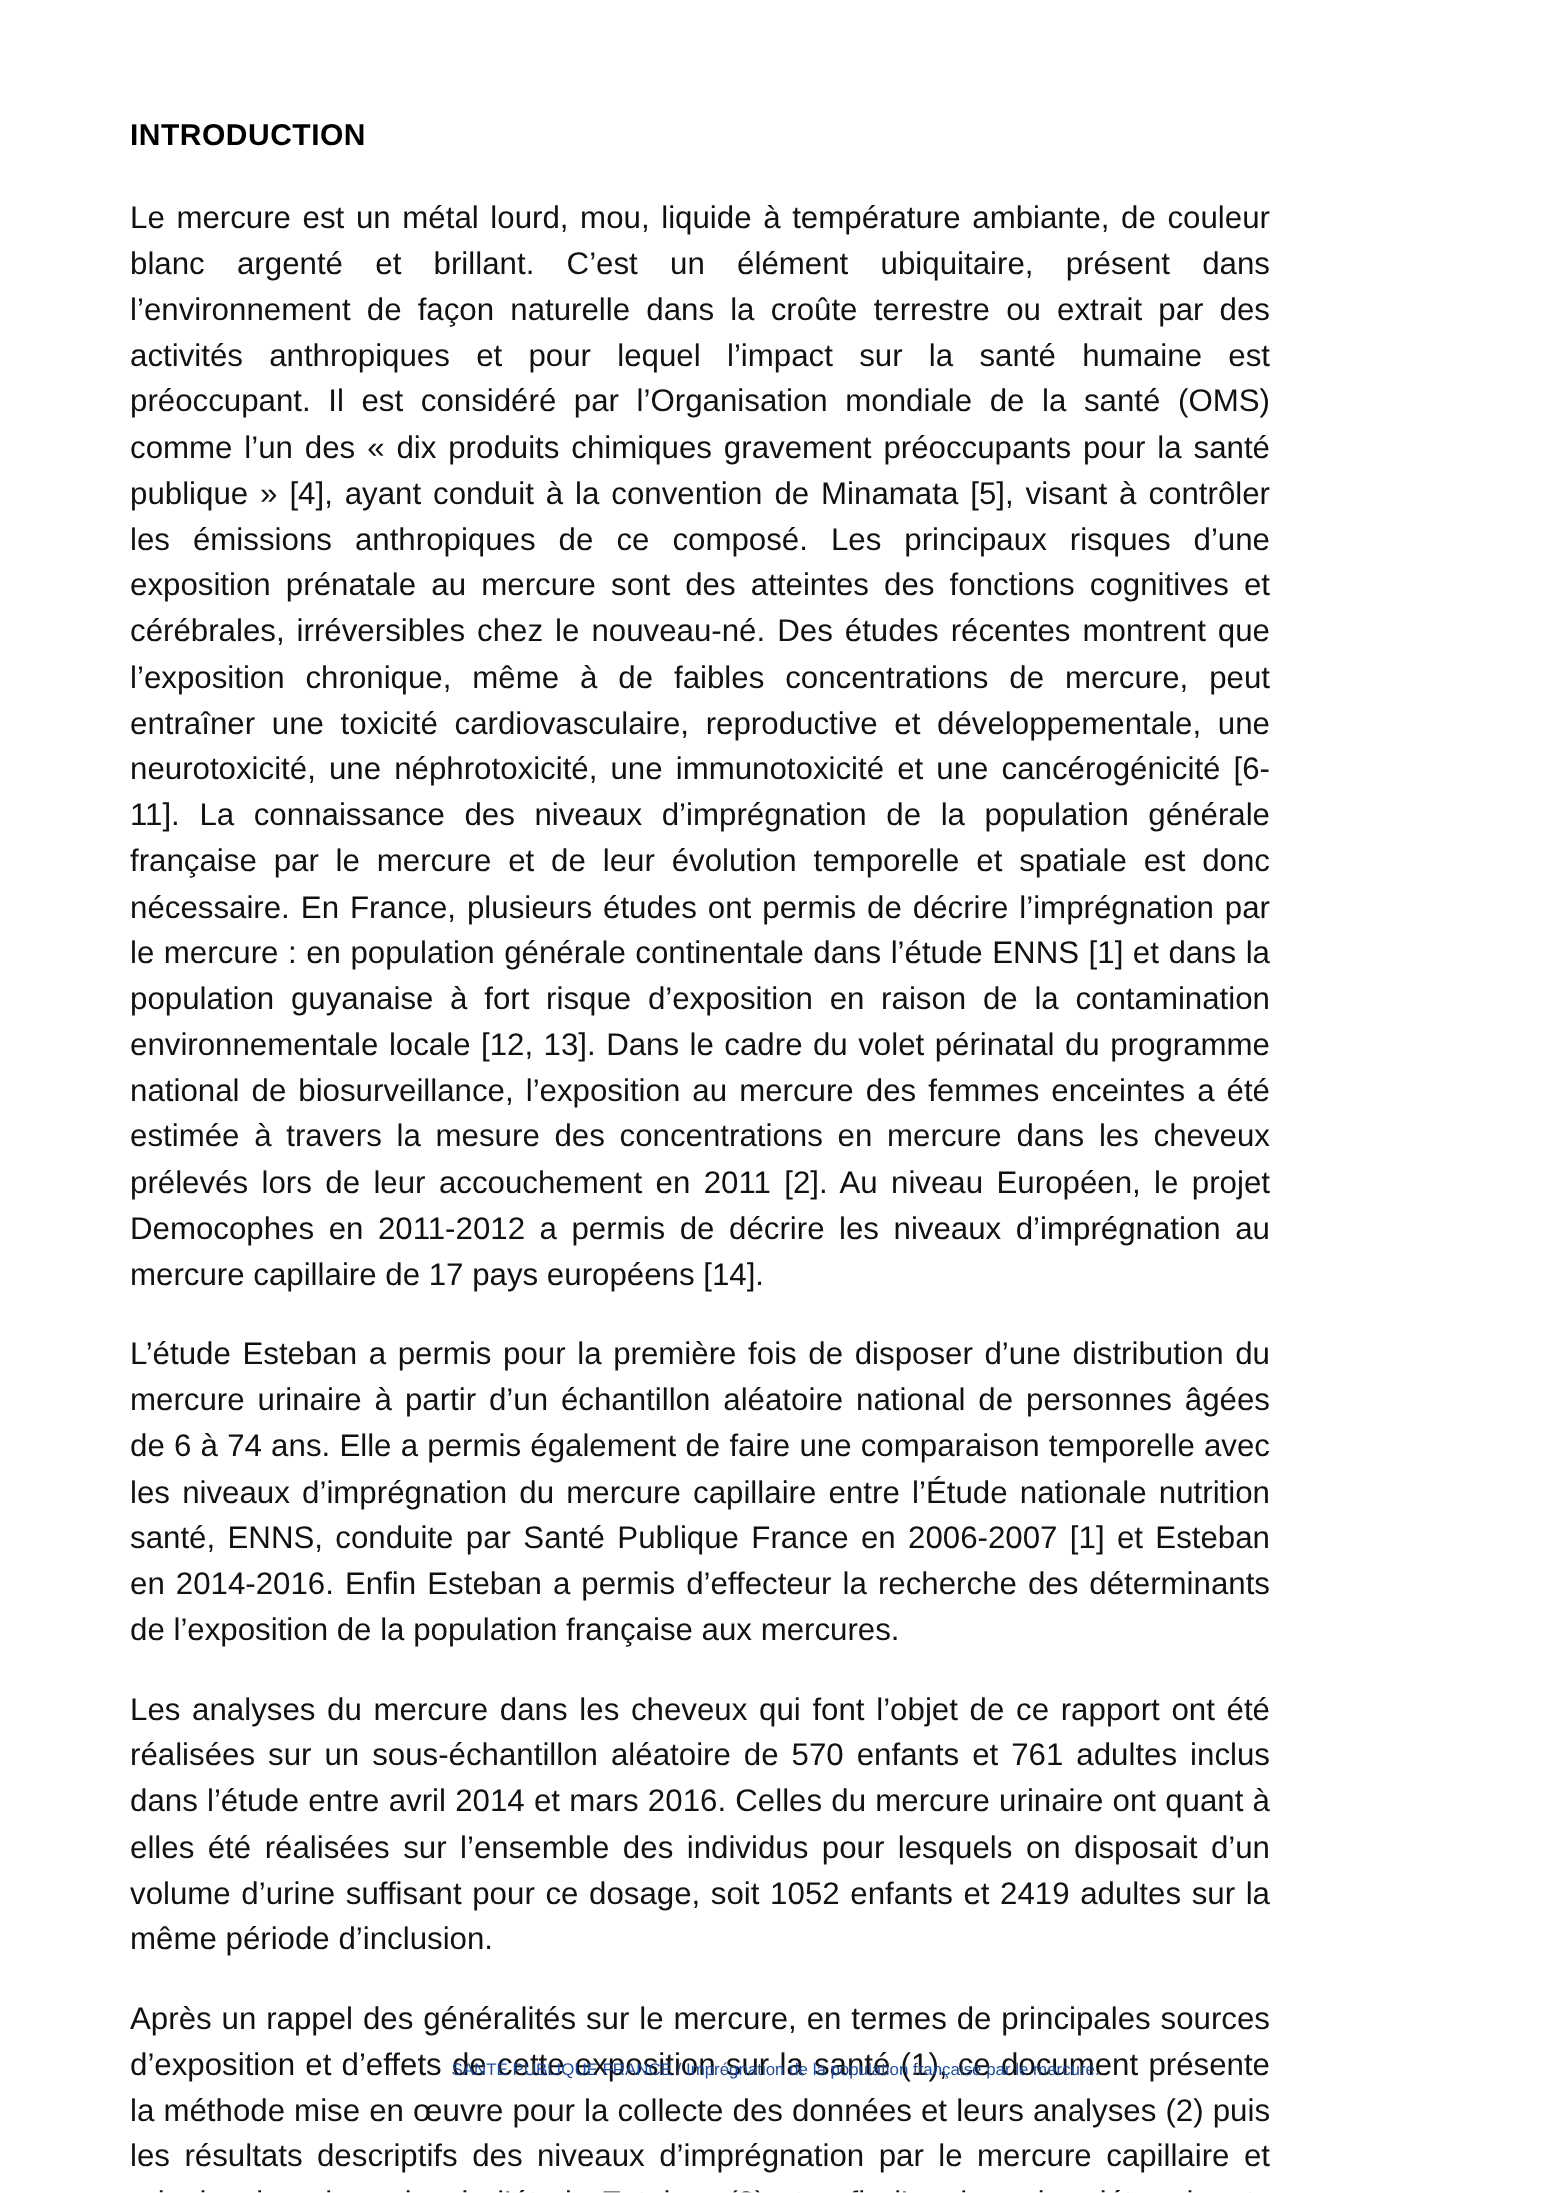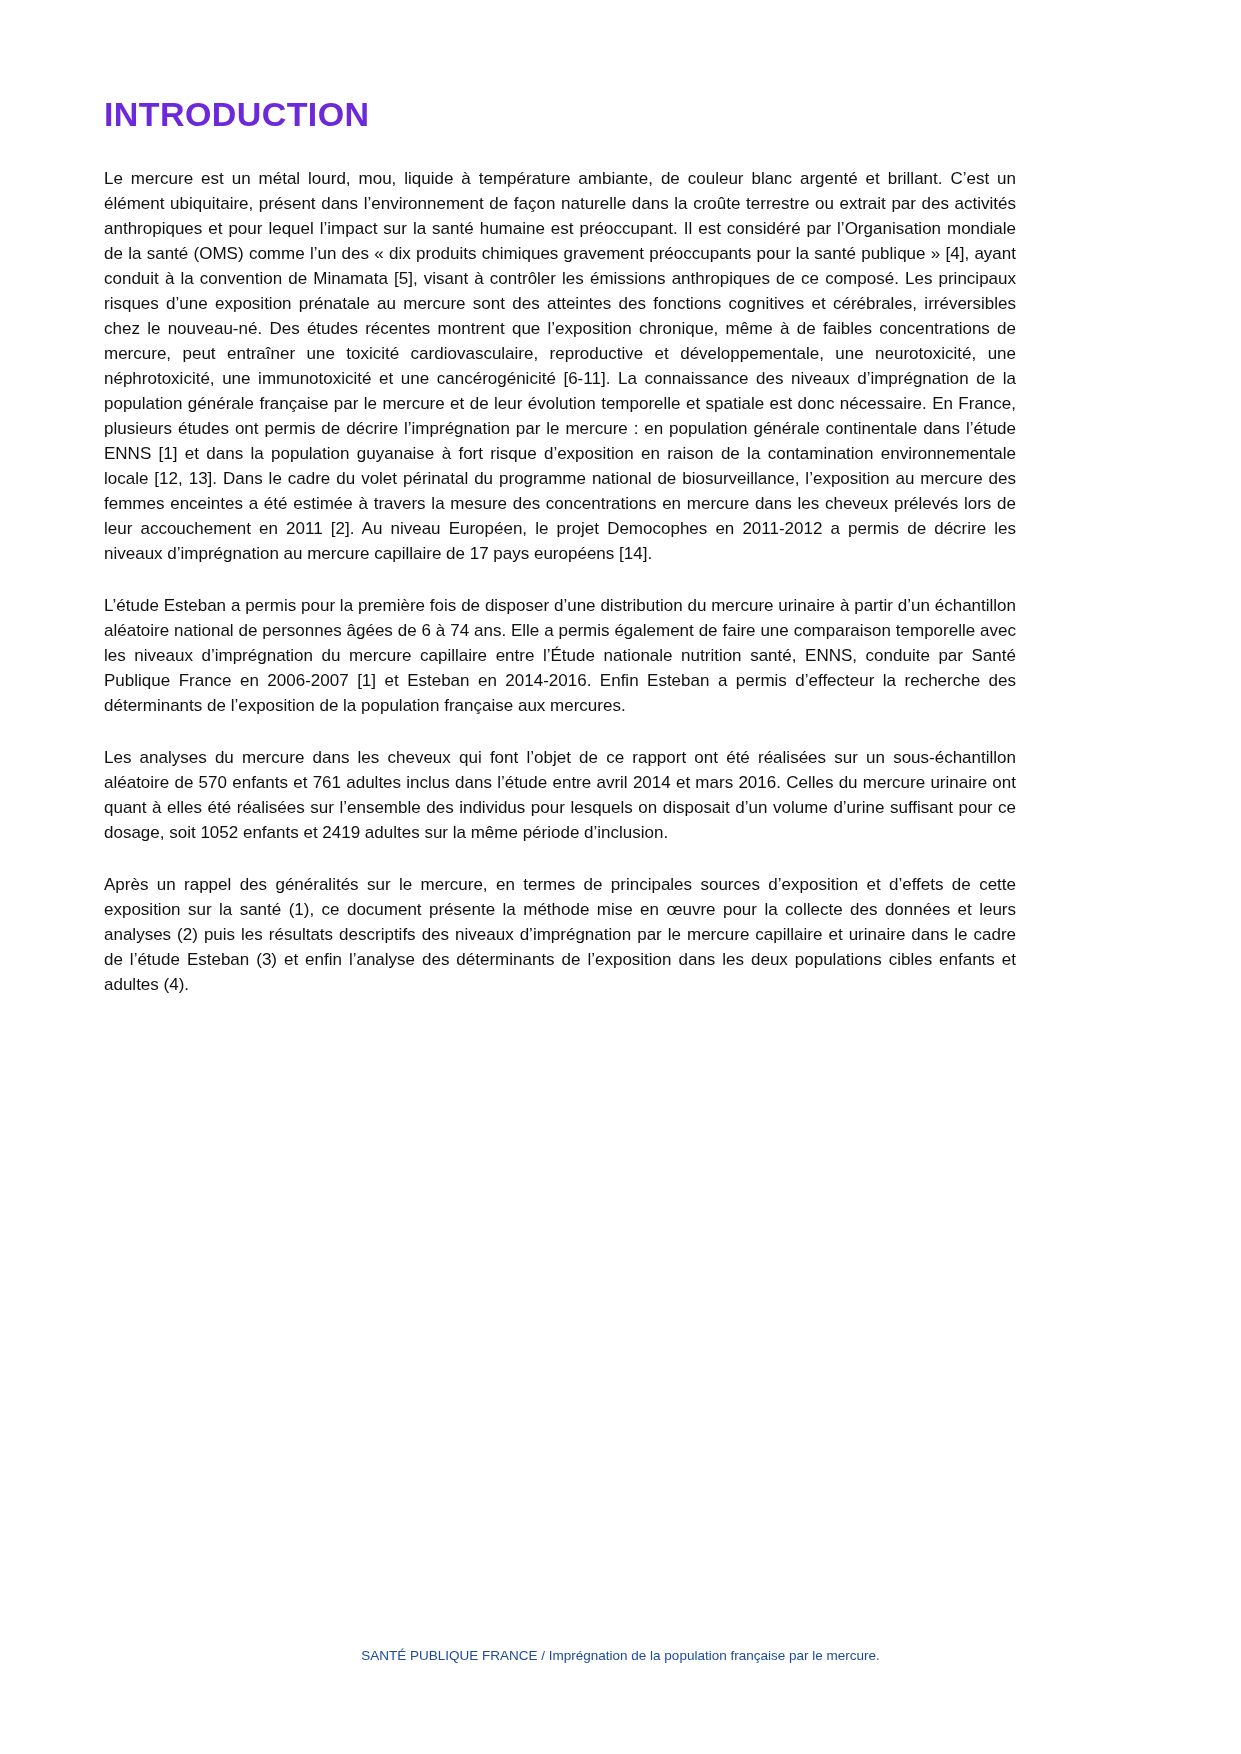--- a/index.html
+++ b/index.html
@@ -20,29 +20,29 @@
     box-sizing: border-box;
     overflow: hidden;
   }
   .content {
     position: absolute;
     left: 104px;
     top: 96px;
     width: 912px;
   }
   .page-title {
-    font-size: 34px;
+    font-size: 24px;
     font-weight: bold;
-    color: #6d28d9;
+    color: #000000;
     letter-spacing: 0.4px;
     margin: 0 0 34px 0;
     line-height: 1.1;
   }
   .para {
-    font-size: 17px;
+    font-size: 25px;
     line-height: 1.47;
     text-align: justify;
     text-justify: inter-word;
     margin: 0 0 27px 0;
     color: #111111;
     hyphens: none;
   }
   .para:last-child {
     margin-bottom: 0;
   }

